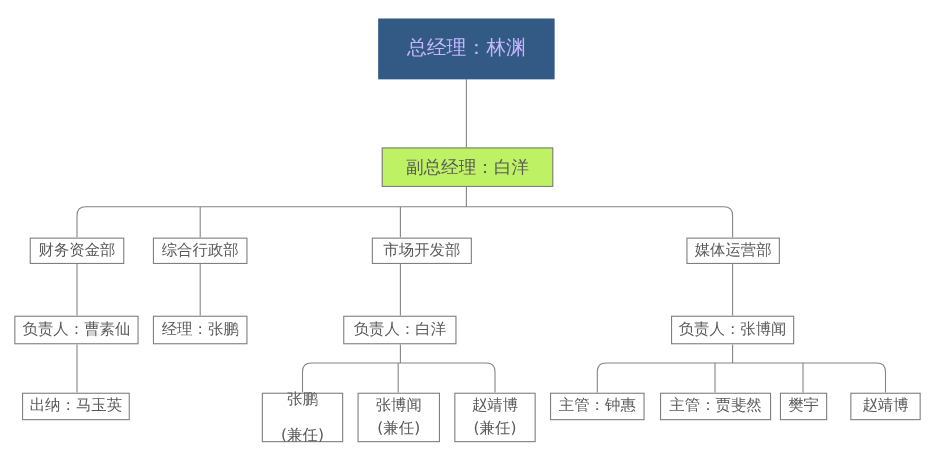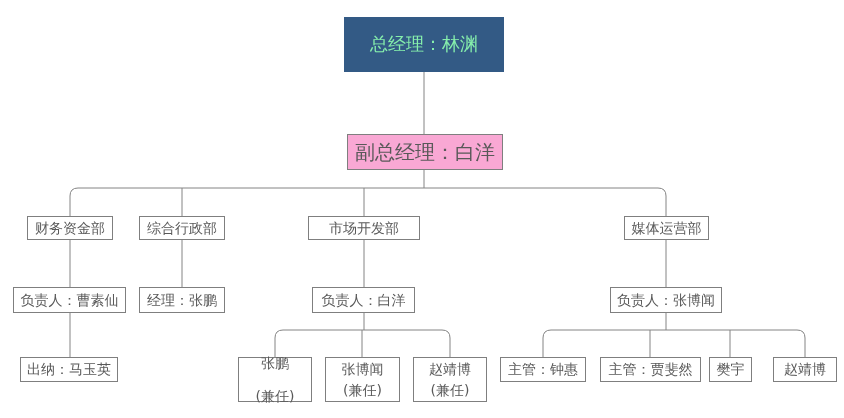--- a/index.html
+++ b/index.html
@@ -19,25 +19,25 @@
     color:#595959;
     font-size:14px;
     display:flex;
     align-items:center;
     justify-content:center;
     white-space:nowrap;
     text-align:center;
     line-height:1.45;
   }
   .twolines{flex-direction:column;}
-  .n-root{left:344px;top:17px;width:160px;height:55px;background:#335a85;border-color:#335a85;color:#86efac;font-size:18px;}
-  .n-deputy{left:347px;top:134px;width:156px;height:36px;background:#f9a8d4;font-size:20px;}
+  .n-root{left:344px;top:17px;width:160px;height:55px;background:#335a85;border-color:#335a85;color:#c4b5fd;font-size:18px;}
+  .n-deputy{left:347px;top:134px;width:156px;height:36px;background:#bef264;font-size:16px;}
   .n-d1{left:27px;top:216px;width:86px;height:24px;}
   .n-d2{left:139px;top:216px;width:86px;height:24px;}
-  .n-d3{left:308px;top:216px;width:112px;height:24px;}
+  .n-d3{left:338px;top:216px;width:91px;height:24px;}
   .n-d4{left:624px;top:216px;width:85px;height:24px;}
   .n-m1{left:13px;top:287px;width:113px;height:26px;}
   .n-m2{left:139px;top:287px;width:86px;height:26px;}
   .n-m3{left:312px;top:287px;width:103px;height:26px;}
   .n-m4{left:610px;top:287px;width:112px;height:26px;text-align:right;}
   .n-s1{left:20px;top:357px;width:98px;height:25px;}
   .n-s2{left:238px;top:357px;width:74px;height:45px;gap:12px;}
   .n-s3{left:325px;top:357px;width:75px;height:45px;}
   .n-s4{left:413px;top:357px;width:74px;height:45px;}
   .n-s5{left:500px;top:357px;width:86px;height:25px;}

